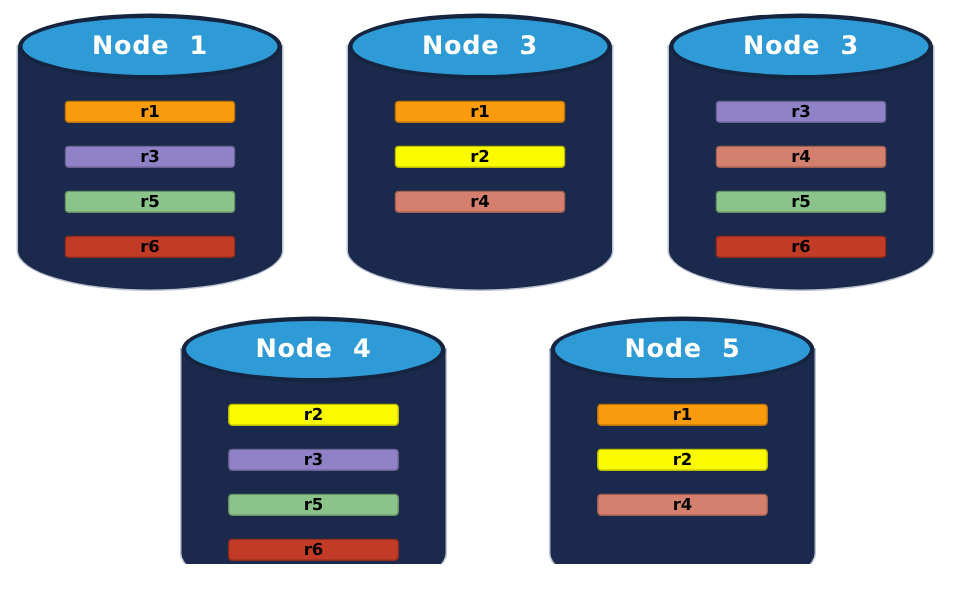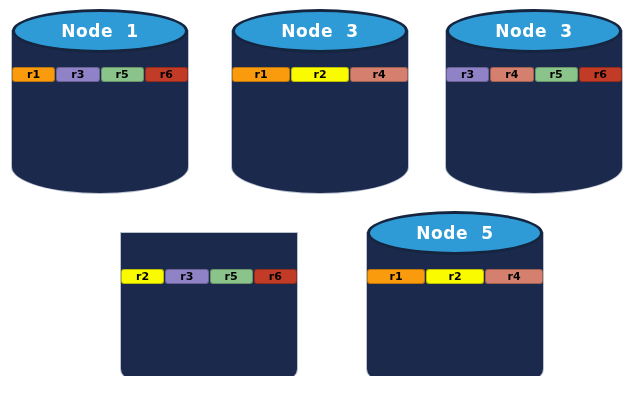--- a/index.html
+++ b/index.html
@@ -52,23 +52,23 @@
     font-weight: bold;
     word-spacing: 7px;
     letter-spacing: 0.5px;
     white-space: nowrap;
   }
   .bars {
     position: absolute;
     left: 0; right: 0;
     top: 58px;
     display: flex;
-    flex-direction: row;
+    flex-direction: column;
     align-items: center;
-    gap: 1px;
+    gap: 15px;
   }
   .bar {
     box-sizing: border-box;
     width: 114px;
     height: 15px;
     border-radius: 3px;
     border: 1px solid rgba(0,0,0,0.25);
     display: flex;
     align-items: center;
     justify-content: center;
@@ -113,20 +113,23 @@
       </div>
       <div class="bars">
         <div class="bar" style="background: rgb(143, 130, 198);">r3</div>
         <div class="bar" style="background: rgb(213, 128, 110);">r4</div>
         <div class="bar" style="background: rgb(138, 196, 138);">r5</div>
         <div class="bar" style="background: rgb(194, 59, 39);">r6</div>
       </div>
     </div>
     <div class="cyl pos-3">
       <div class="cyl-body"></div>
+      <div class="cyl-top">
+        <span class="cyl-title">Node 4</span>
+      </div>
       <div class="bars">
         <div class="bar" style="background: rgb(251, 251, 0);">r2</div>
         <div class="bar" style="background: rgb(143, 130, 198);">r3</div>
         <div class="bar" style="background: rgb(138, 196, 138);">r5</div>
         <div class="bar" style="background: rgb(194, 59, 39);">r6</div>
       </div>
     </div>
     <div class="cyl pos-4">
       <div class="cyl-body"></div>
       <div class="cyl-top">

